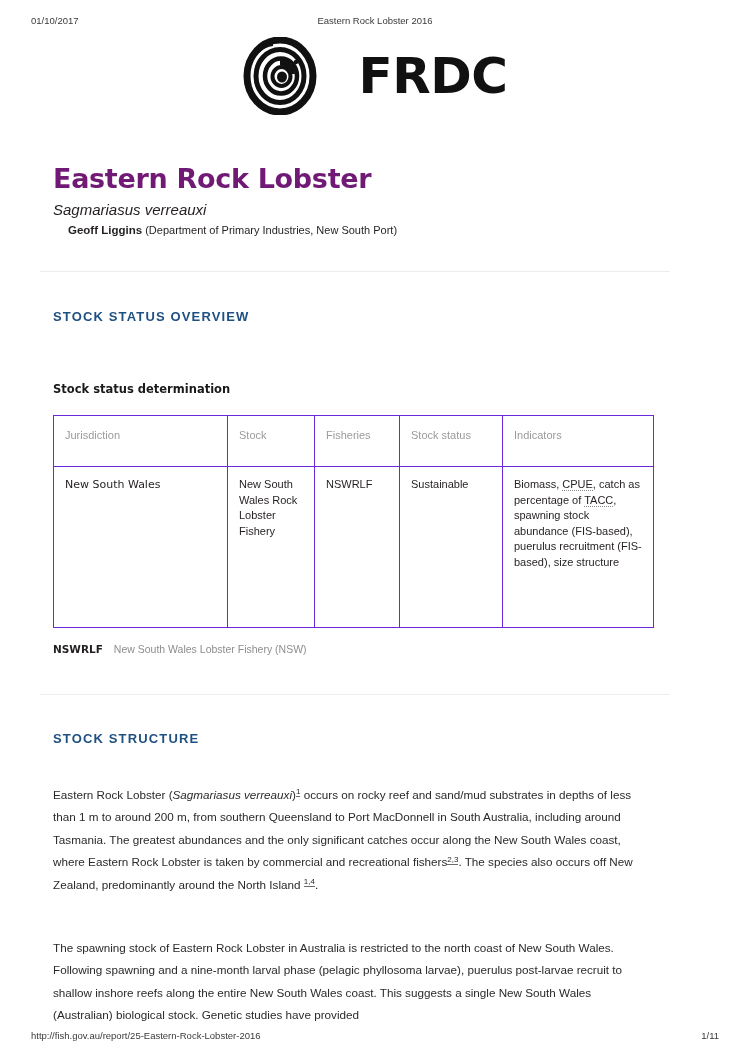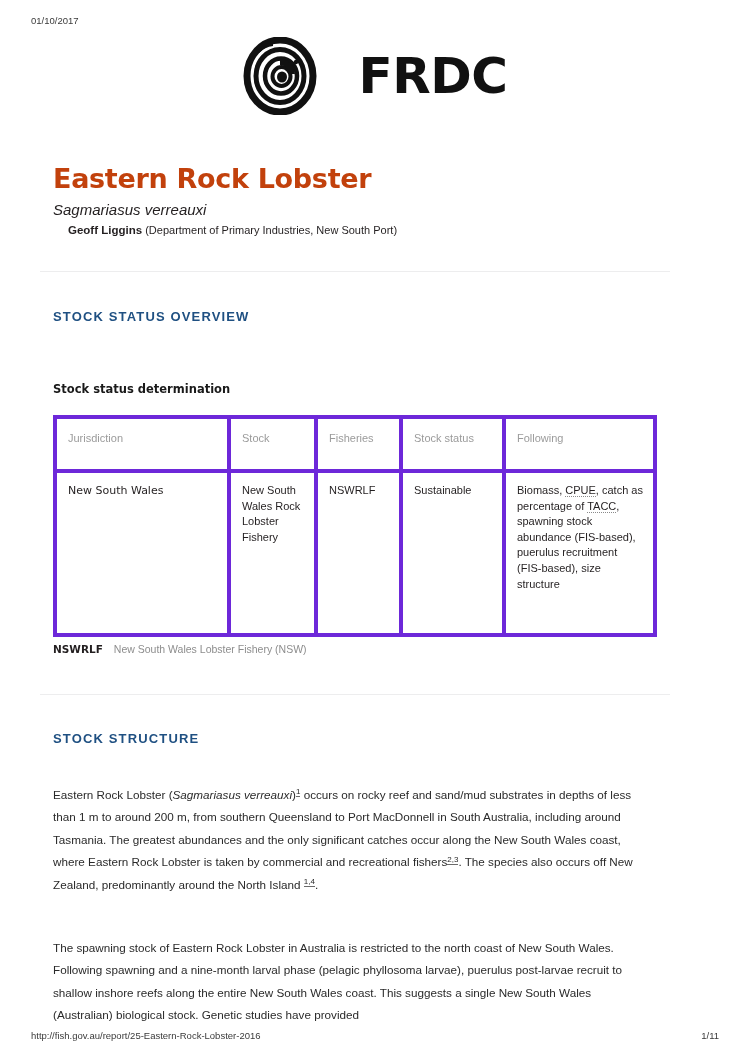--- a/index.html
+++ b/index.html
@@ -69,21 +69,21 @@
   }
 
   .doc-title {
     position: absolute;
     left: 53px;
     top: 163px;
     font-family: "DejaVu Sans", sans-serif;
     font-weight: bold;
     font-size: 27px;
     letter-spacing: -0.3px;
-    color: #c2410c;
+    color: #701a75;
     margin: 0;
     white-space: nowrap;
   }
   .doc-subtitle {
     position: absolute;
     left: 53px;
     top: 201px;
     font-size: 15px;
     font-style: italic;
     color: #231f20;
@@ -146,21 +146,21 @@
     position: absolute;
     left: 53px;
     top: 415px;
     width: 600px;
     border-collapse: collapse;
     table-layout: fixed;
     background: #ffffff;
   }
   .status-table th,
   .status-table td {
-    border: 4px solid #6d28d9;
+    border: 1px solid #6d28d9;
     vertical-align: top;
     text-align: left;
     padding: 10px 9px 10px 11px;
     font-weight: normal;
   }
   .status-table thead th {
     height: 26px;
     font-size: 11px;
     color: #9b9b9b;
     padding-top: 13px;
@@ -250,20 +250,21 @@
     right: 31px;
     top: 0;
     white-space: nowrap;
   }
 </style>
 </head>
 <body>
 
 <div class="print-header">
   <span class="ph-date">01/10/2017</span>
+  <span class="ph-title">Eastern Rock Lobster 2016</span>
 </div>
 
 <div class="logo-wrap">
   <svg class="logo-mark" viewBox="0 0 76 78">
     <g fill="none" stroke="#111111">
       <ellipse cx="37" cy="39" rx="33" ry="36" stroke-width="7"></ellipse>
       <ellipse cx="37" cy="39" rx="24" ry="26.5" stroke-width="5"></ellipse>
       <ellipse cx="38" cy="39" rx="16" ry="17.5" stroke-width="4.5"></ellipse>
       <ellipse cx="38.5" cy="39.5" rx="9" ry="9.5" stroke-width="4"></ellipse>
     </g>
@@ -294,21 +295,21 @@
     <col class="col-fisheries">
     <col class="col-status">
     <col class="col-indicators">
   </colgroup>
   <thead>
     <tr>
       <th>Jurisdiction</th>
       <th>Stock</th>
       <th>Fisheries</th>
       <th>Stock status</th>
-      <th>Following</th>
+      <th>Indicators</th>
     </tr>
   </thead>
   <tbody>
     <tr>
       <td class="cell-jurisdiction">New South Wales</td>
       <td>New South Wales Rock Lobster Fishery</td>
       <td>NSWRLF</td>
       <td class="cell-status">Sustainable</td>
       <td><span>Biomass, </span><span class="abbr-dotted">CPUE</span><span>, catch as percentage of </span><span class="abbr-dotted">TACC</span><span>, spawning stock abundance (FIS-based), puerulus recruitment (FIS-based), size structure</span></td>
     </tr>

